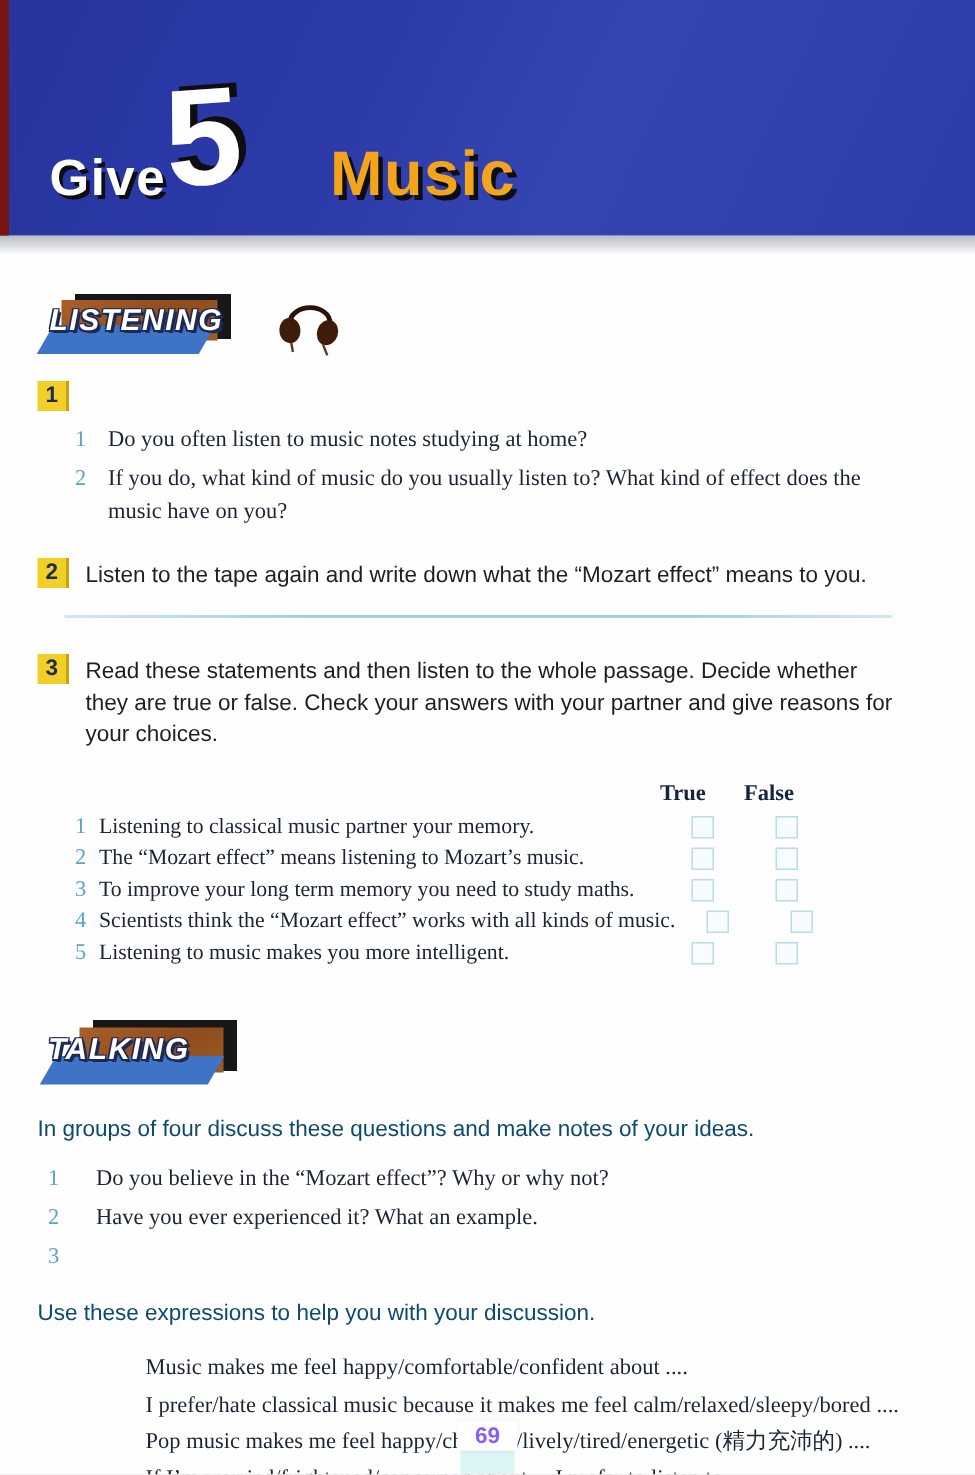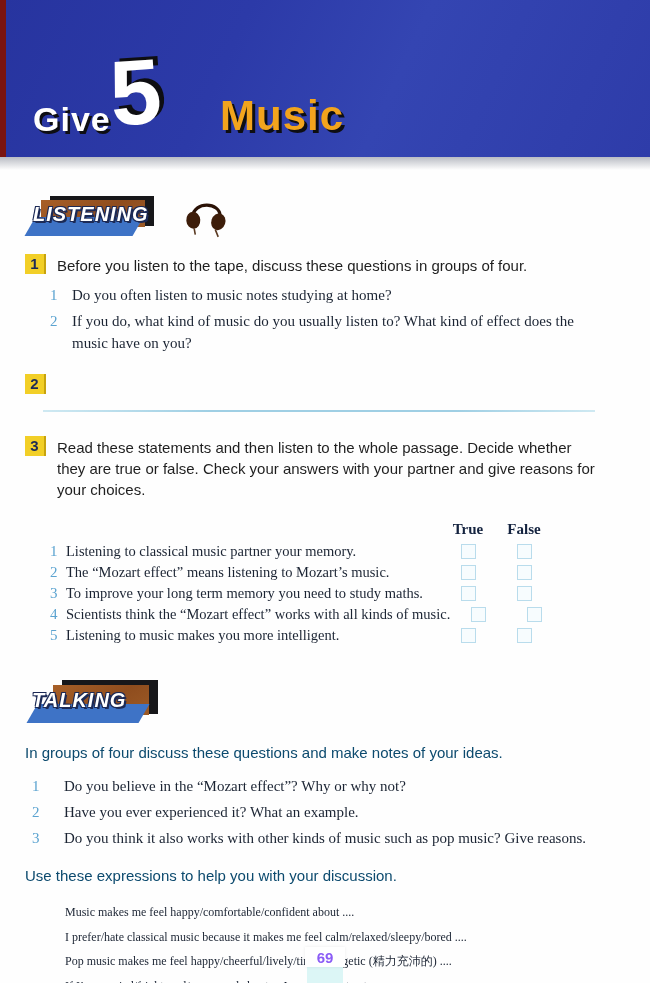--- a/index.html
+++ b/index.html
@@ -41,30 +41,30 @@
   .sub-q .qnum{color:#5ba3d0;font-family:"Liberation Serif",serif;flex:0 0 10px;}
   .sub-q .qtext{max-width:530px;}
 
   .answer-line{height:2px;width:552px;margin:16px 0 24px 18px;
                background:linear-gradient(90deg,#cfe9f2,#9fcfe4 30%,#9fcfe4 75%,#cfe9f2);}
 
   
   .tf-grid{display:grid;grid-template-columns:16px 1fr 56px 56px;align-items:center;
            margin:0 73px 0 25px;}
   .tf-head{font-family:"Liberation Serif",serif;font-weight:bold;font-size:15px;color:#14233f;
-           text-align:center;margin-bottom:3px;}
+           text-align:left;margin-bottom:3px;}
   .tf-row{min-height:20px;margin-bottom:1px;}
   .tf-num{color:#5ba3d0;font-family:"Liberation Serif",serif;font-size:15px;}
   .tf-text{font-family:"Liberation Serif",serif;font-size:14.5px;white-space:nowrap;color:#1b2433;}
   .cbx{width:13px;height:13px;margin:0 auto;border:1.5px solid #b9dcec;background:#f7fcfe;}
 
   
   .intro{font-size:15px;line-height:21px;color:#0c4a6e;margin:14px 0 12px 0;}
   .expr-list{margin:14px 0 0 40px;}
-  .expr{font-family:"Liberation Serif",serif;font-size:12px;line-height:24.5px;color:#1b2433;}
+  .expr{font-family:"Liberation Serif",serif;font-size:15px;line-height:24.5px;color:#1b2433;margin-left:32px;}
 
   
   .footer{position:absolute;left:0;bottom:0;width:650px;text-align:center;}
   .pagenum-box{display:inline-block;background:#fff;box-shadow:0 0 3px rgba(0,0,0,0.08);
                padding:2px 12px 1px 12px;font-weight:bold;font-size:15px;color:#8b5cf6;}
   .page-cyan{width:36px;height:16px;margin:0 auto;background:#dcf6f6;}
 
   .spacer-a{height:26px;} .spacer-b{height:10px;} .spacer-c{height:13px;}
   .spacer-d{height:20px;} .spacer-e{height:34px;}
 </style>
@@ -99,35 +99,35 @@
       </svg>
     </span>
   </div>
 
   <div class="spacer-b"></div>
 
   <div class="content">
 
     <div class="task">
       <div class="badge">1</div>
-      <div class="task-text">Before you listen to the tape, discuss these questions in groups of four.</div>
     </div>
     <div class="sub-q">
       <span class="qnum">1</span>
       <span class="qtext serif">Do you often listen to music notes studying at home?</span>
     </div>
     <div class="sub-q">
       <span class="qnum">2</span>
       <span class="qtext serif">If you do, what kind of music do you usually listen to? What kind of effect does the music have on you?</span>
     </div>
 
     <div class="spacer-d"></div>
 
     <div class="task">
       <div class="badge">2</div>
+      <div class="task-text">Listen to the tape again and write down what the “Mozart effect” means to you.</div>
     </div>
     <div class="answer-line"></div>
 
     <div class="task">
       <div class="badge">3</div>
       <div class="task-text" style="max-width:545px;">Read these statements and then listen to the whole passage. Decide whether they are true or false. Check your answers with your partner and give reasons for your choices.</div>
     </div>
 
     <div class="spacer-c"></div>
 
@@ -185,21 +185,20 @@
     <div class="sub-q" style="margin-left:7px;gap:22px;">
       <span class="qnum">1</span>
       <span class="qtext serif">Do you believe in the “Mozart effect”? Why or why not?</span>
     </div>
     <div class="sub-q" style="margin-left:7px;gap:22px;">
       <span class="qnum">2</span>
       <span class="qtext serif">Have you ever experienced it? What an example.</span>
     </div>
     <div class="sub-q" style="margin-left:7px;gap:22px;">
       <span class="qnum">3</span>
-      <span class="qtext serif">Do you think it also works with other kinds of music such as pop music? Give reasons.</span>
     </div>
 
     <div class="intro" style="margin-top:16px;">Use these expressions to help you with your discussion.</div>
 
     <div class="expr-list">
       <div class="expr">Music makes me feel happy/comfortable/confident about ....</div>
       <div class="expr">I prefer/hate classical music because it makes me feel calm/relaxed/sleepy/bored ....</div>
       <div class="expr">Pop music makes me feel happy/cheerful/lively/tired/energetic (精力充沛的) ....</div>
       <div class="expr">If I’m worried/frightened/concerned about ... I prefer to listen to ....</div>
 

